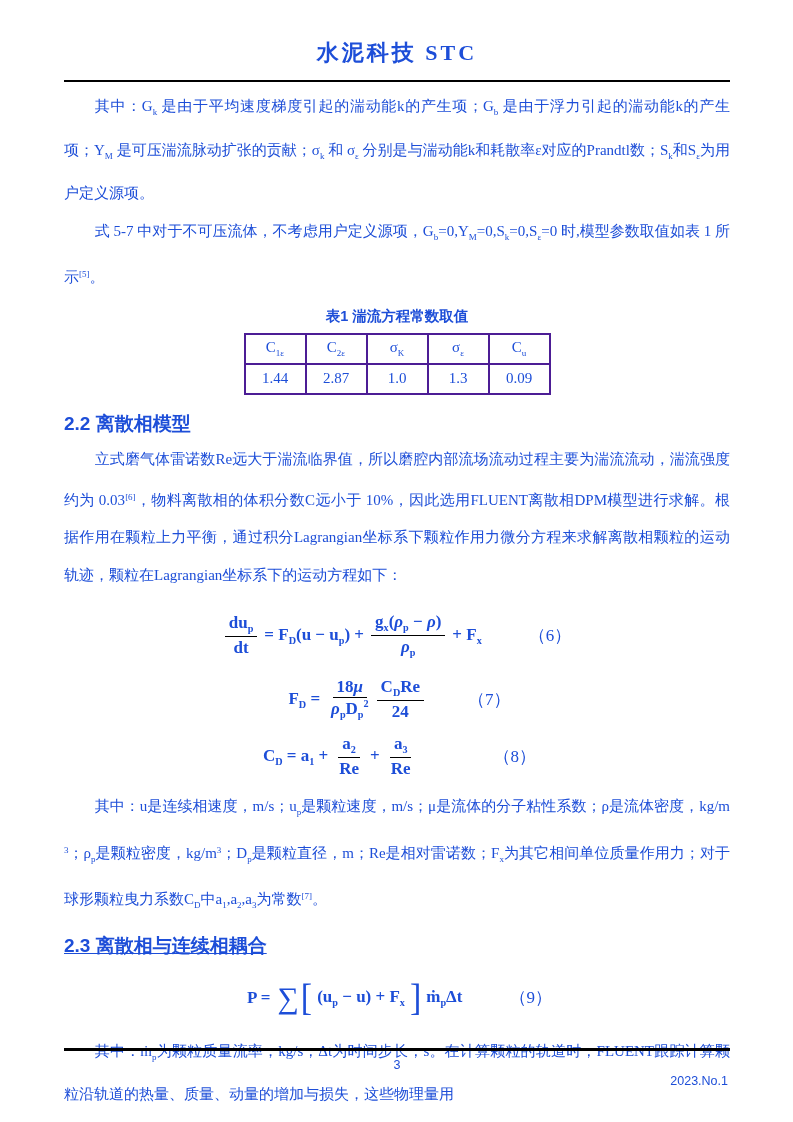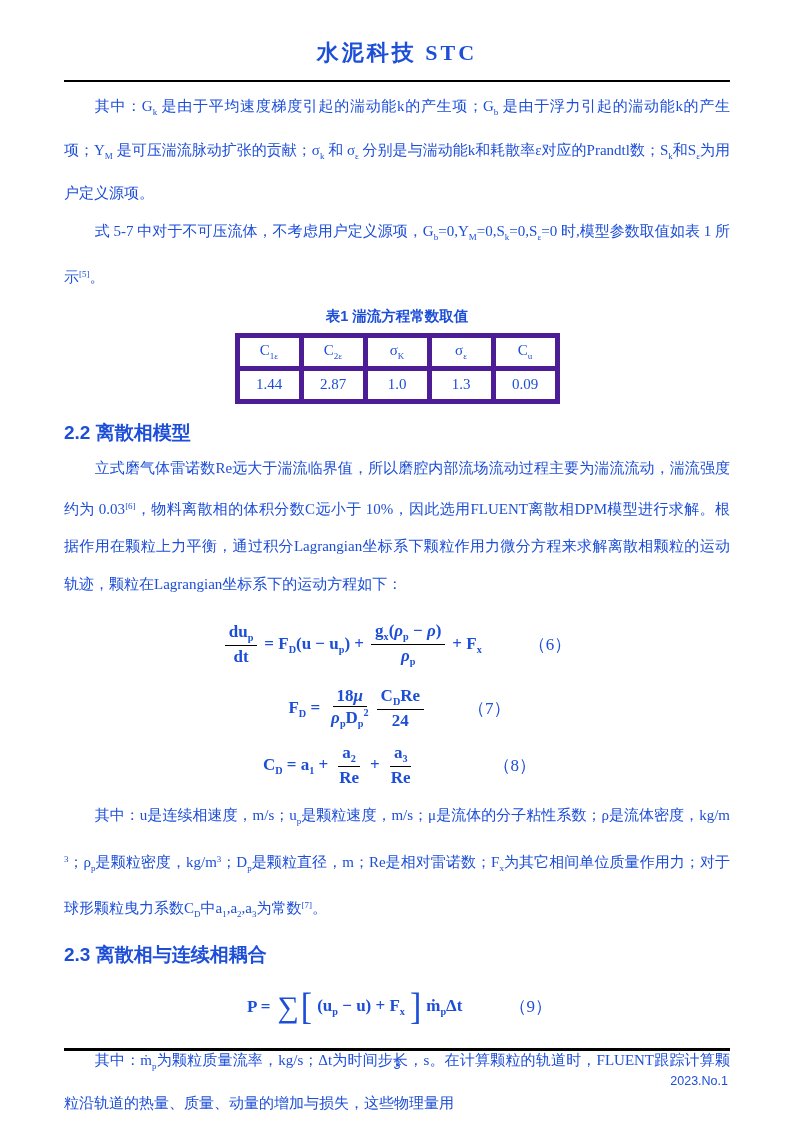--- a/index.html
+++ b/index.html
@@ -24,30 +24,30 @@
 
   .tbl-caption {
     margin-top:10px; text-align:center; font-size:14.5px; font-weight:bold;
     font-family:"Liberation Sans","DejaVu Sans",sans-serif;
   }
   table.tbl {
     margin:7px auto 0 auto; border-collapse:collapse; border:2px solid #000;
     font-size:15px;
   }
   table.tbl td {
-    border:5px solid #4c1d95; width:59px; height:28px; text-align:center;
+    border:2px solid #4c1d95; width:59px; height:28px; text-align:center;
     vertical-align:middle; padding:0;
   }
 
   .sec-heading {
     margin:14px 0 0 0; font-size:19px; font-weight:bold;
     font-family:"Liberation Sans","DejaVu Sans",sans-serif;
   }
   .s22-heading { margin-top:16px; }
-  .s23-heading { margin-top:8px; }
+  .s23-heading { margin-top:8px;text-decoration:underline; }
   .sec-body { margin-top:4px; }
 
   .eqrow {
     display:flex; align-items:center; justify-content:center;
     font-size:17px; font-weight:600;
   }
   .eq { display:inline-flex; align-items:center; }
   .eq .mid { margin:0 5px; white-space:nowrap; }
   .frac {
     display:inline-flex; flex-direction:column; align-items:center;

